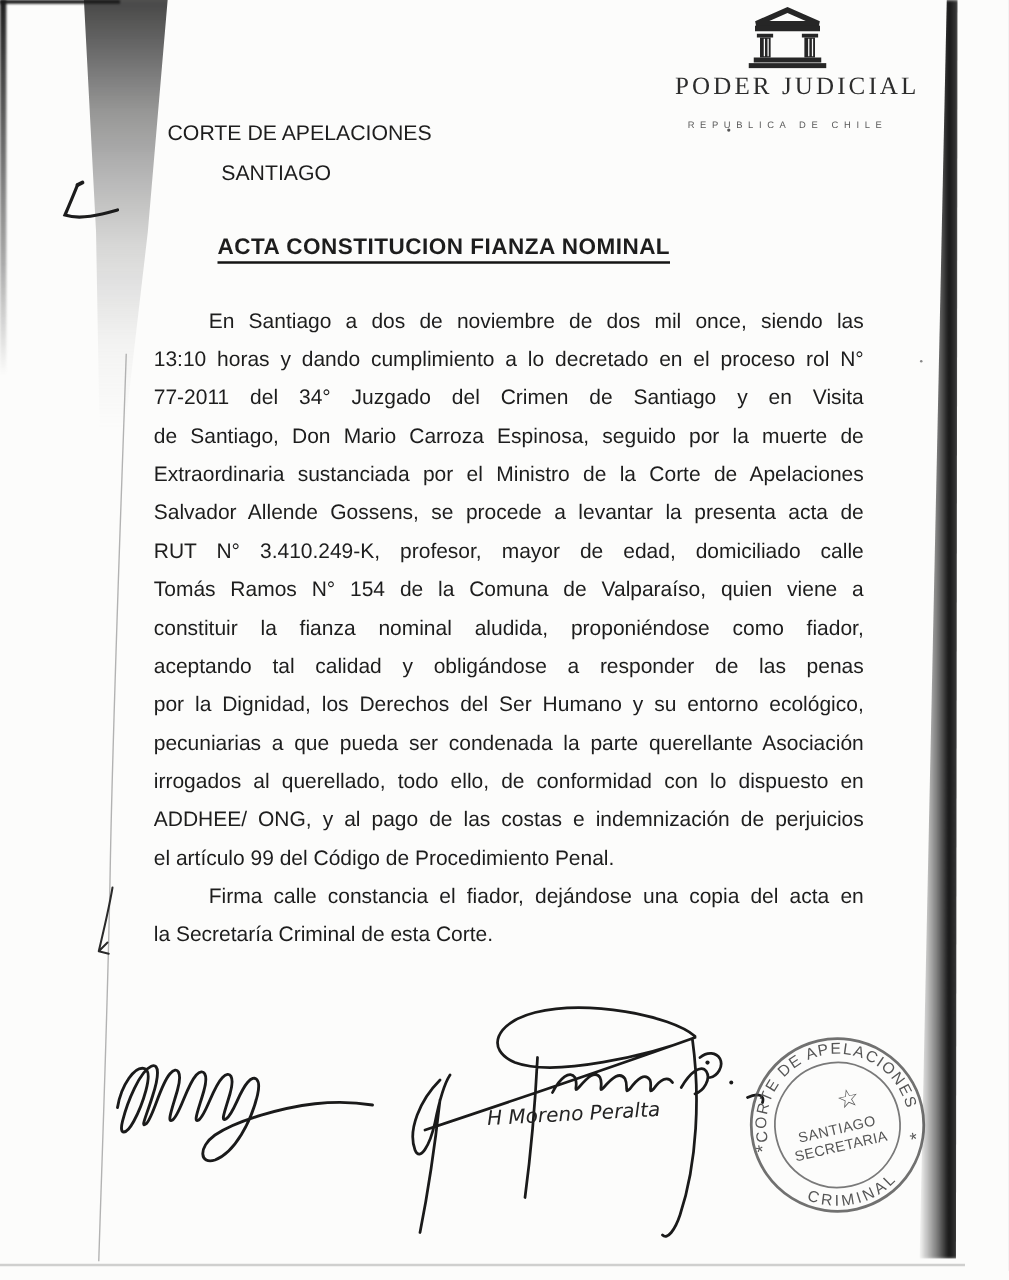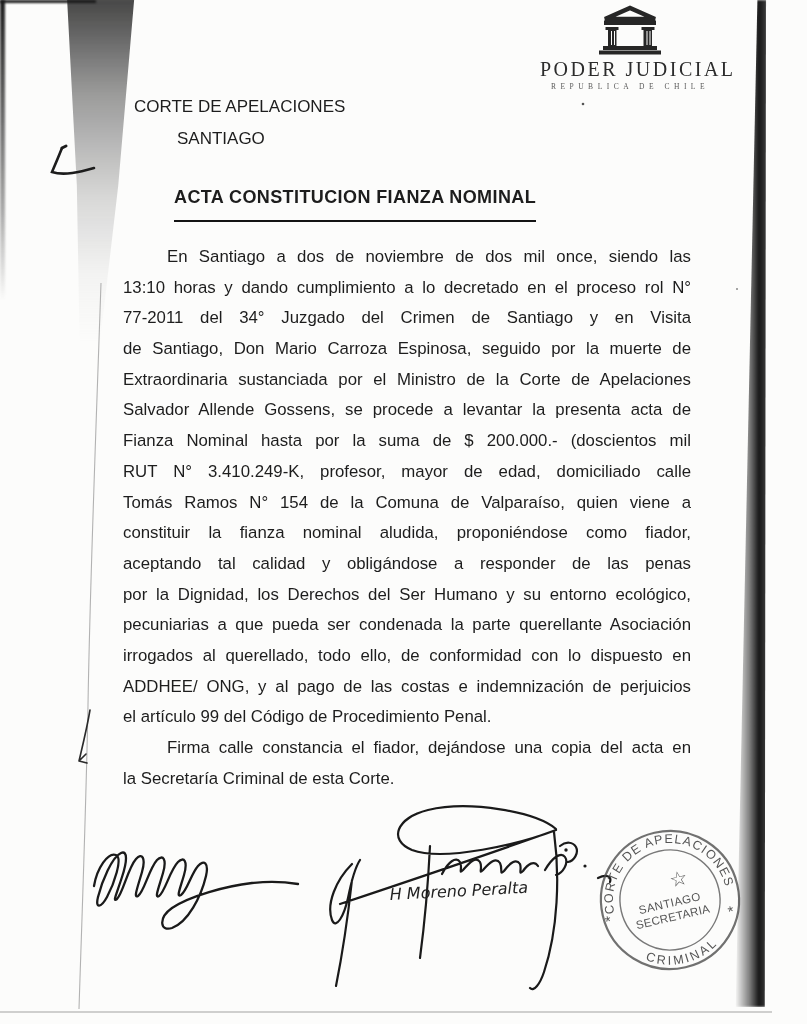--- a/index.html
+++ b/index.html
@@ -30,29 +30,29 @@
   }
   .bottom-line{position:absolute; left:0; top:1011px; width:772px; height:2px; background:rgba(140,140,140,.4);}
   
   .logo{position:absolute; left:540px; top:4px; width:180px; text-align:center; color:#2e2e2e;}
   .logo .glyph{display:block; margin:0 auto;}
   .logo .brand{
     font-family:"Liberation Serif", serif; font-size:20px; letter-spacing:2.5px;
     white-space:nowrap; color:#2c2c2c; margin-top:2px;
   }
   .logo .sub{
-    font-family:Liberation Serif, serif; font-size:7.5px; letter-spacing:4.5px;
-    white-space:nowrap; color:#5a5a5a; margin-top:1px;
+    font-family:Liberation Sans, sans-serif; font-size:7.5px; letter-spacing:4.5px;
+    white-space:nowrap; color:#5a5a5a; margin-top:14px;
   }
   
   .hdr-court{position:absolute; left:134px; top:97px; font-size:17px;}
   .hdr-city{position:absolute; left:177px; top:129px; font-size:17px;}
   .doc-title{
     position:absolute; left:174px; top:187px; font-size:18px; font-weight:bold;
-    letter-spacing:.4px; border-bottom:2.5px solid #141414; padding-bottom:12px; white-space:nowrap;
+    letter-spacing:.4px; border-bottom:2.5px solid #141414; padding-bottom:1px; white-space:nowrap;
   }
   
   .bodytext{position:absolute; left:123px; top:242px; width:568px; font-size:16.8px; line-height:30.7px;}
   .ln{height:30.7px; overflow:hidden; text-align:justify; text-align-last:justify; white-space:normal;}
   .ln.last{text-align-last:left;}
   .ln.ind{text-indent:44px;}
   .ln b{font-weight:400;}
   
   .ink-layer{position:absolute; left:0; top:0; pointer-events:none;}
   .handnote{font-family:"DejaVu Sans", sans-serif; font-style:italic;}
@@ -101,21 +101,20 @@
 
   <div class="doc-title">ACTA CONSTITUCION FIANZA NOMINAL</div>
 
   <div class="bodytext">
     <div class="ln ind"><span>En Santiago a dos de noviembre de dos mil once, siendo las</span></div>
     <div class="ln"><span>13:10 horas y dando cumplimiento a lo decretado en el proceso </span><b>rol N°</b></div>
     <div class="ln"><b>77-2011 del 34° Juzgado del Crimen de Santiago</b><span> y en Visita</span></div>
     <div class="ln"><span>de Santiago, Don Mario Carroza Espinosa, seguido por la muerte de</span></div>
     <div class="ln"><span>Extraordinaria sustanciada por el Ministro de la Corte de Apelaciones</span></div>
     <div class="ln"><span>Salvador Allende Gossens, se procede a levantar la presenta acta de</span></div>
-    <div class="ln"><span>Fianza Nominal hasta por la suma de $ 200.000.- (doscientos mil</span></div>
     <div class="ln"><span>RUT N° 3.410.249-K, profesor, mayor de edad, domiciliado calle</span></div>
     <div class="ln"><span>Tomás Ramos N° 154 de la Comuna de Valparaíso, quien viene a</span></div>
     <div class="ln"><span>constituir la fianza nominal aludida, proponiéndose como fiador,</span></div>
     <div class="ln"><span>aceptando tal calidad y obligándose a responder de las penas</span></div>
     <div class="ln"><span>por la Dignidad, los Derechos del Ser Humano y su entorno ecológico,</span></div>
     <div class="ln"><span>pecuniarias a que pueda ser condenada la parte querellante Asociación</span></div>
     <div class="ln"><span>irrogados al querellado, todo ello, de conformidad con lo dispuesto en</span></div>
     <div class="ln"><span>ADDHEE/ ONG, y al pago de las costas e indemnización de perjuicios</span></div>
     <div class="ln last"><span>el artículo 99 del Código de Procedimiento Penal.</span></div>
     <div class="ln ind"><span>Firma calle constancia el fiador, dejándose una copia del acta en</span></div>

